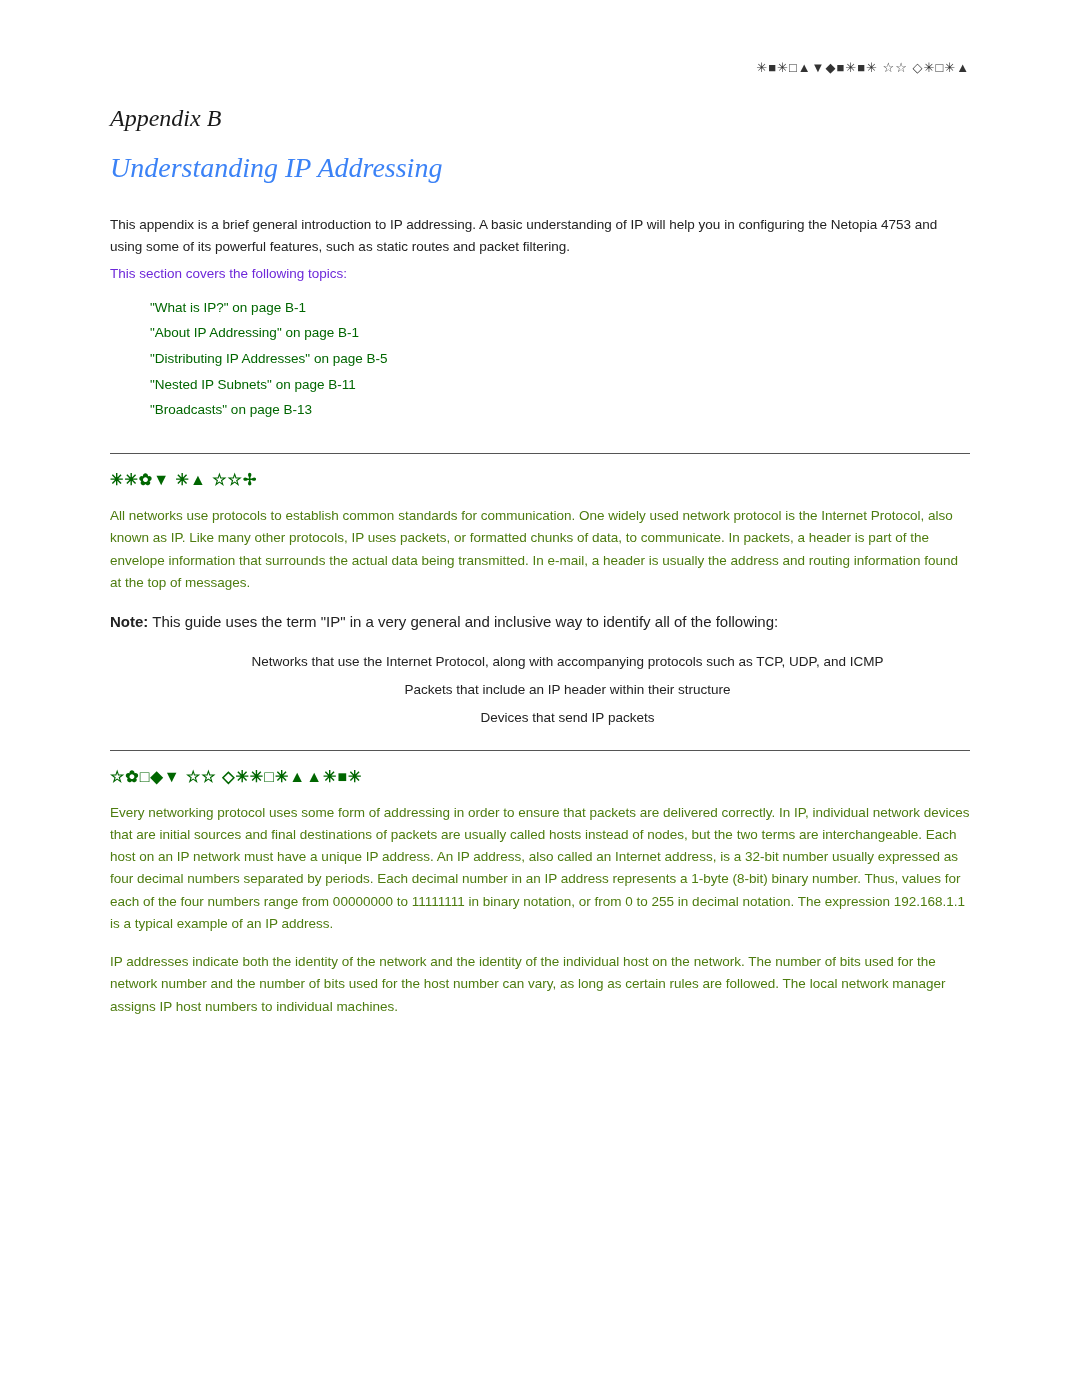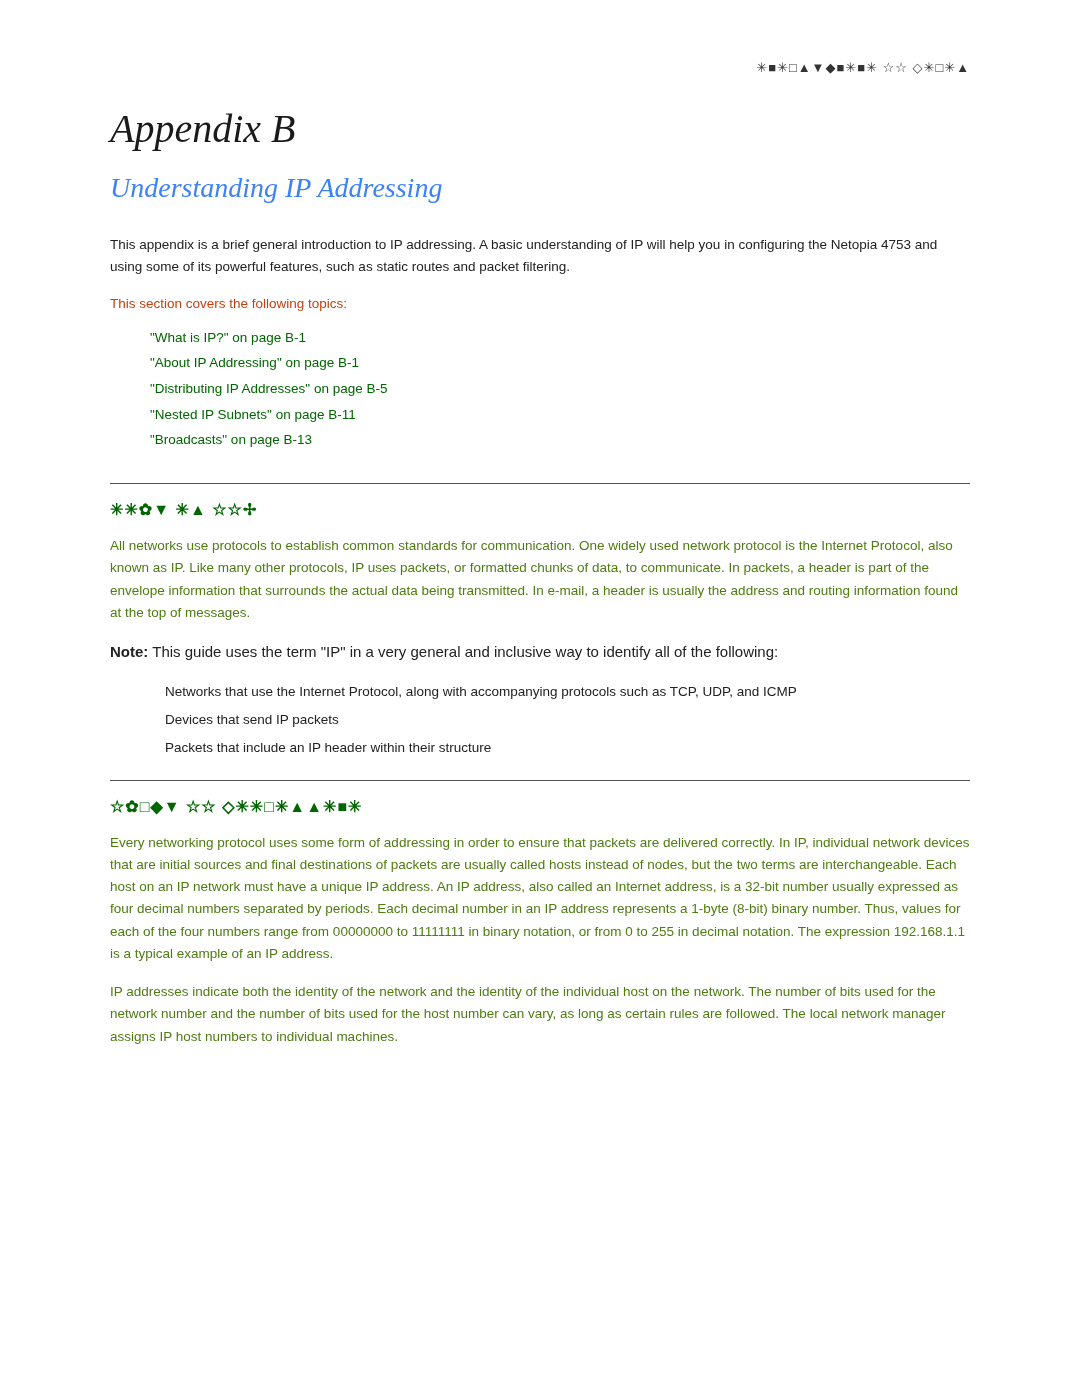--- a/index.html
+++ b/index.html
@@ -26,48 +26,48 @@
     .header-symbols {
       text-align: right;
       font-size: 13px;
       color: #333;
       margin-bottom: 30px;
       letter-spacing: 1px;
     }
 
     .appendix-title {
       font-family: Georgia, 'Times New Roman', serif;
-      font-size: 40px;
+      font-size: 24px;
       font-style: italic;
       color: #1a1a1a;
       margin-bottom: 20px;
       font-weight: normal;
     }
 
     .section-title {
       font-family: Georgia, 'Times New Roman', serif;
       font-size: 28px;
       font-style: italic;
       color: #3b82f6;
       margin-bottom: 30px;
       font-weight: normal;
     }
 
     .intro-text {
       font-size: 13.5px;
       line-height: 1.6;
-      margin-bottom: 16px;
+      margin-bottom: 6px;
       color: #222;
     }
 
     .toc-label {
       font-size: 13.5px;
       line-height: 1.6;
       margin-bottom: 10px;
-      color: #c2410c;
+      color: #6d28d9;
     }
 
     .toc-list {
       margin-left: 40px;
       margin-bottom: 30px;
     }
 
     .toc-link {
       display: block;
       color: #006600;
@@ -107,20 +107,21 @@
       color: #222;
     }
 
     .note-bold {
       font-weight: bold;
     }
 
     .indented-list {
       margin-left: 55px;
       margin-bottom: 16px;
+      text-align: center;
     }
 
     .indented-item {
       font-size: 13.5px;
       line-height: 1.65;
       color: #222;
       margin-bottom: 6px;
     }
   </style>
 </head>
@@ -153,22 +154,22 @@
   <p class="body-text">All networks use protocols to establish common standards for communication. One widely used network protocol is the Internet Protocol, also known as IP. Like many other protocols, IP uses packets, or formatted chunks of data, to communicate. In packets, a header is part of the envelope information that surrounds the actual data being transmitted. In e-mail, a header is usually the address and routing information found at the top of messages.</p>
 
   <div class="note-block">
     <p class="note-text">
       <span class="note-bold">Note:</span><span> This guide uses the term "IP" in a very general and inclusive way to identify all of the following:</span>
     </p>
   </div>
 
   <div class="indented-list">
     <p class="indented-item">Networks that use the Internet Protocol, along with accompanying protocols such as TCP, UDP, and ICMP</p>
+    <p class="indented-item">Packets that include an IP header within their structure</p>
     <p class="indented-item">Devices that send IP packets</p>
-    <p class="indented-item">Packets that include an IP header within their structure</p>
   </div>
 
   <hr class="divider">
 
   <div class="subsection-heading">☆✿□◆▼ ☆☆ ◇✳︎✳︎□✳︎▲▲✳︎■✳︎</div>
 
   <p class="body-text">Every networking protocol uses some form of addressing in order to ensure that packets are delivered correctly. In IP, individual network devices that are initial sources and final destinations of packets are usually called hosts instead of nodes, but the two terms are interchangeable. Each host on an IP network must have a unique IP address. An IP address, also called an Internet address, is a 32-bit number usually expressed as four decimal numbers separated by periods. Each decimal number in an IP address represents a 1-byte (8-bit) binary number. Thus, values for each of the four numbers range from 00000000 to 11111111 in binary notation, or from 0 to 255 in decimal notation. The expression 192.168.1.1 is a typical example of an IP address.</p>
 
   <p class="body-text">IP addresses indicate both the identity of the network and the identity of the individual host on the network. The number of bits used for the network number and the number of bits used for the host number can vary, as long as certain rules are followed. The local network manager assigns IP host numbers to individual machines.</p>
 

